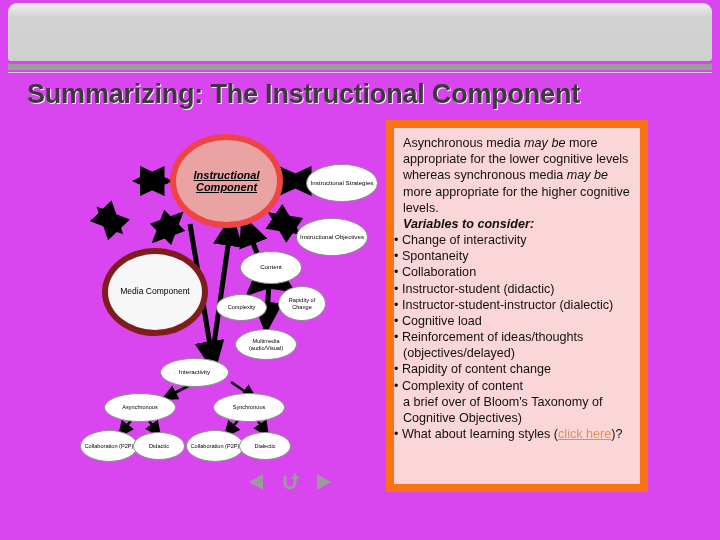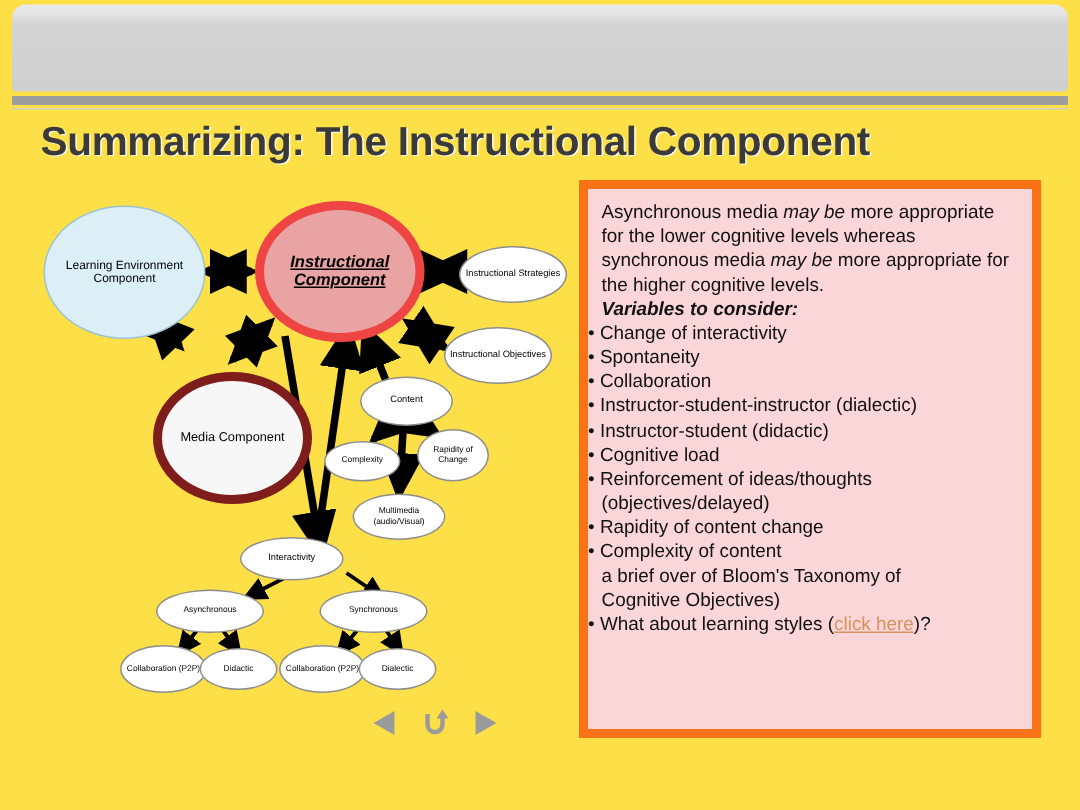--- a/index.html
+++ b/index.html
@@ -1,21 +1,21 @@
 <!DOCTYPE html>
 <html><head>
 <meta charset="utf-8">
 <style>
   html,body{margin:0;padding:0;}
   body{
     width:720px;height:540px;overflow:hidden;background:#ffffff;
     font-family:"Liberation Sans", sans-serif;
     -webkit-font-smoothing:antialiased;
   }
-  .slide{position:relative;width:720px;height:540px;background:#fde047;}
+  .slide{position:relative;width:720px;height:540px;background:#d946ef;}
 
   
   .topbar{
     position:absolute;left:8px;top:3px;width:704px;height:58px;
     background:linear-gradient(to bottom,#eaeaea 0px,#e4e4e4 6px,#d3d3d3 14px,#cfcfcf 100%);
     border-radius:9px 9px 3px 3px;
   }
   .topbar-strip{
     position:absolute;left:8px;top:64px;width:704px;height:6px;background:#9d9d9d;
   }
@@ -52,22 +52,22 @@
     font-size:8.5px;
   }
   .ell{
     border-radius:50%;background:#ffffff;border:1px solid #8d8d8d;
     font-size:6.2px;
   }
   .ell.sm{font-size:5.6px;}
 
   
   .panel{
-    position:absolute;left:386px;top:120px;width:308px;height:372px;
-    background:#fbd6d9;border:6px solid #f97316;box-sizing:border-box;
+    position:absolute;left:386px;top:120px;width:262px;height:372px;
+    background:#fbd6d9;border:8px solid #f97316;box-sizing:border-box;
     padding:7px 7px 0 9px;
     font-size:12.6px;color:#111;line-height:1.285;
   }
   .panel .ital{font-style:italic;}
   .panel .lead{font-style:italic;font-weight:bold;}
   .panel ul{list-style:none;margin:0;padding:0;}
   .panel li{padding:0;}
   .lv1{padding-left:14px;text-indent:-9px;}
   .lv2{padding-left:40px;text-indent:-9px;}
   .cont{padding-left:14px;}
@@ -142,23 +142,20 @@
         <line x1="231" y1="264" x2="256" y2="281" marker-end="url(#ah)"></line>
 
         <line x1="133" y1="300" x2="119" y2="318" marker-end="url(#ah)"></line>
         <line x1="147" y1="300" x2="160" y2="318" marker-end="url(#ah)"></line>
 
         <line x1="240" y1="300" x2="225" y2="318" marker-end="url(#ah)"></line>
         <line x1="256" y1="300" x2="268" y2="318" marker-end="url(#ah)"></line>
       </g>
     </svg>
 
-    <div class="node circ-blue" style="left:29px;top:19px;width:108px;height:89px;">
-      <span>Learning Environment Component</span>
-    </div>
 
     <div class="node circ-pink" style="left:170px;top:16px;width:113px;height:94px;">
       <span>Instructional Component</span>
     </div>
 
     <div class="node ell" style="left:306px;top:46px;width:72px;height:38px;">
       <span>Instructional Strategies</span>
     </div>
 
     <div class="node ell" style="left:296px;top:100px;width:72px;height:38px;">
@@ -216,22 +213,22 @@
 
   <div class="panel">
     <div><span>Asynchronous media </span><span class="ital">may be</span><span> more appropriate for the lower cognitive levels whereas synchronous media </span><span class="ital">may be</span><span> more appropriate for the higher cognitive levels.</span></div>
 
     <div class="lead">Variables to consider:</div>
 
     <ul>
       <li class="lv1">•&nbsp;<span>Change of interactivity</span></li>
       <li class="lv2">•&nbsp;<span>Spontaneity</span></li>
       <li class="lv2">•&nbsp;<span>Collaboration</span></li>
+      <li class="lv2">•&nbsp;<span>Instructor-student (didactic)</span></li>
       <li class="lv2">•&nbsp;<span>Instructor-student-instructor (dialectic)</span></li>
-      <li class="lv2">•&nbsp;<span>Instructor-student (didactic)</span></li>
       <li class="lv1">•&nbsp;<span>Cognitive load</span></li>
       <li class="lv1">•&nbsp;<span>Reinforcement of ideas/thoughts</span></li>
       <li class="cont">(objectives/delayed)</li>
       <li class="lv1">•&nbsp;<span>Rapidity of content change</span></li>
       <li class="lv1">•&nbsp;<span>Complexity of content</span></li>
       <li class="cont">a brief over of Bloom's Taxonomy of</li>
       <li class="cont">Cognitive Objectives)</li>
       <li class="lv1">•&nbsp;<span>What about learning styles (</span><span class="lnk">click here</span><span>)?</span></li>
     </ul>
   </div>

